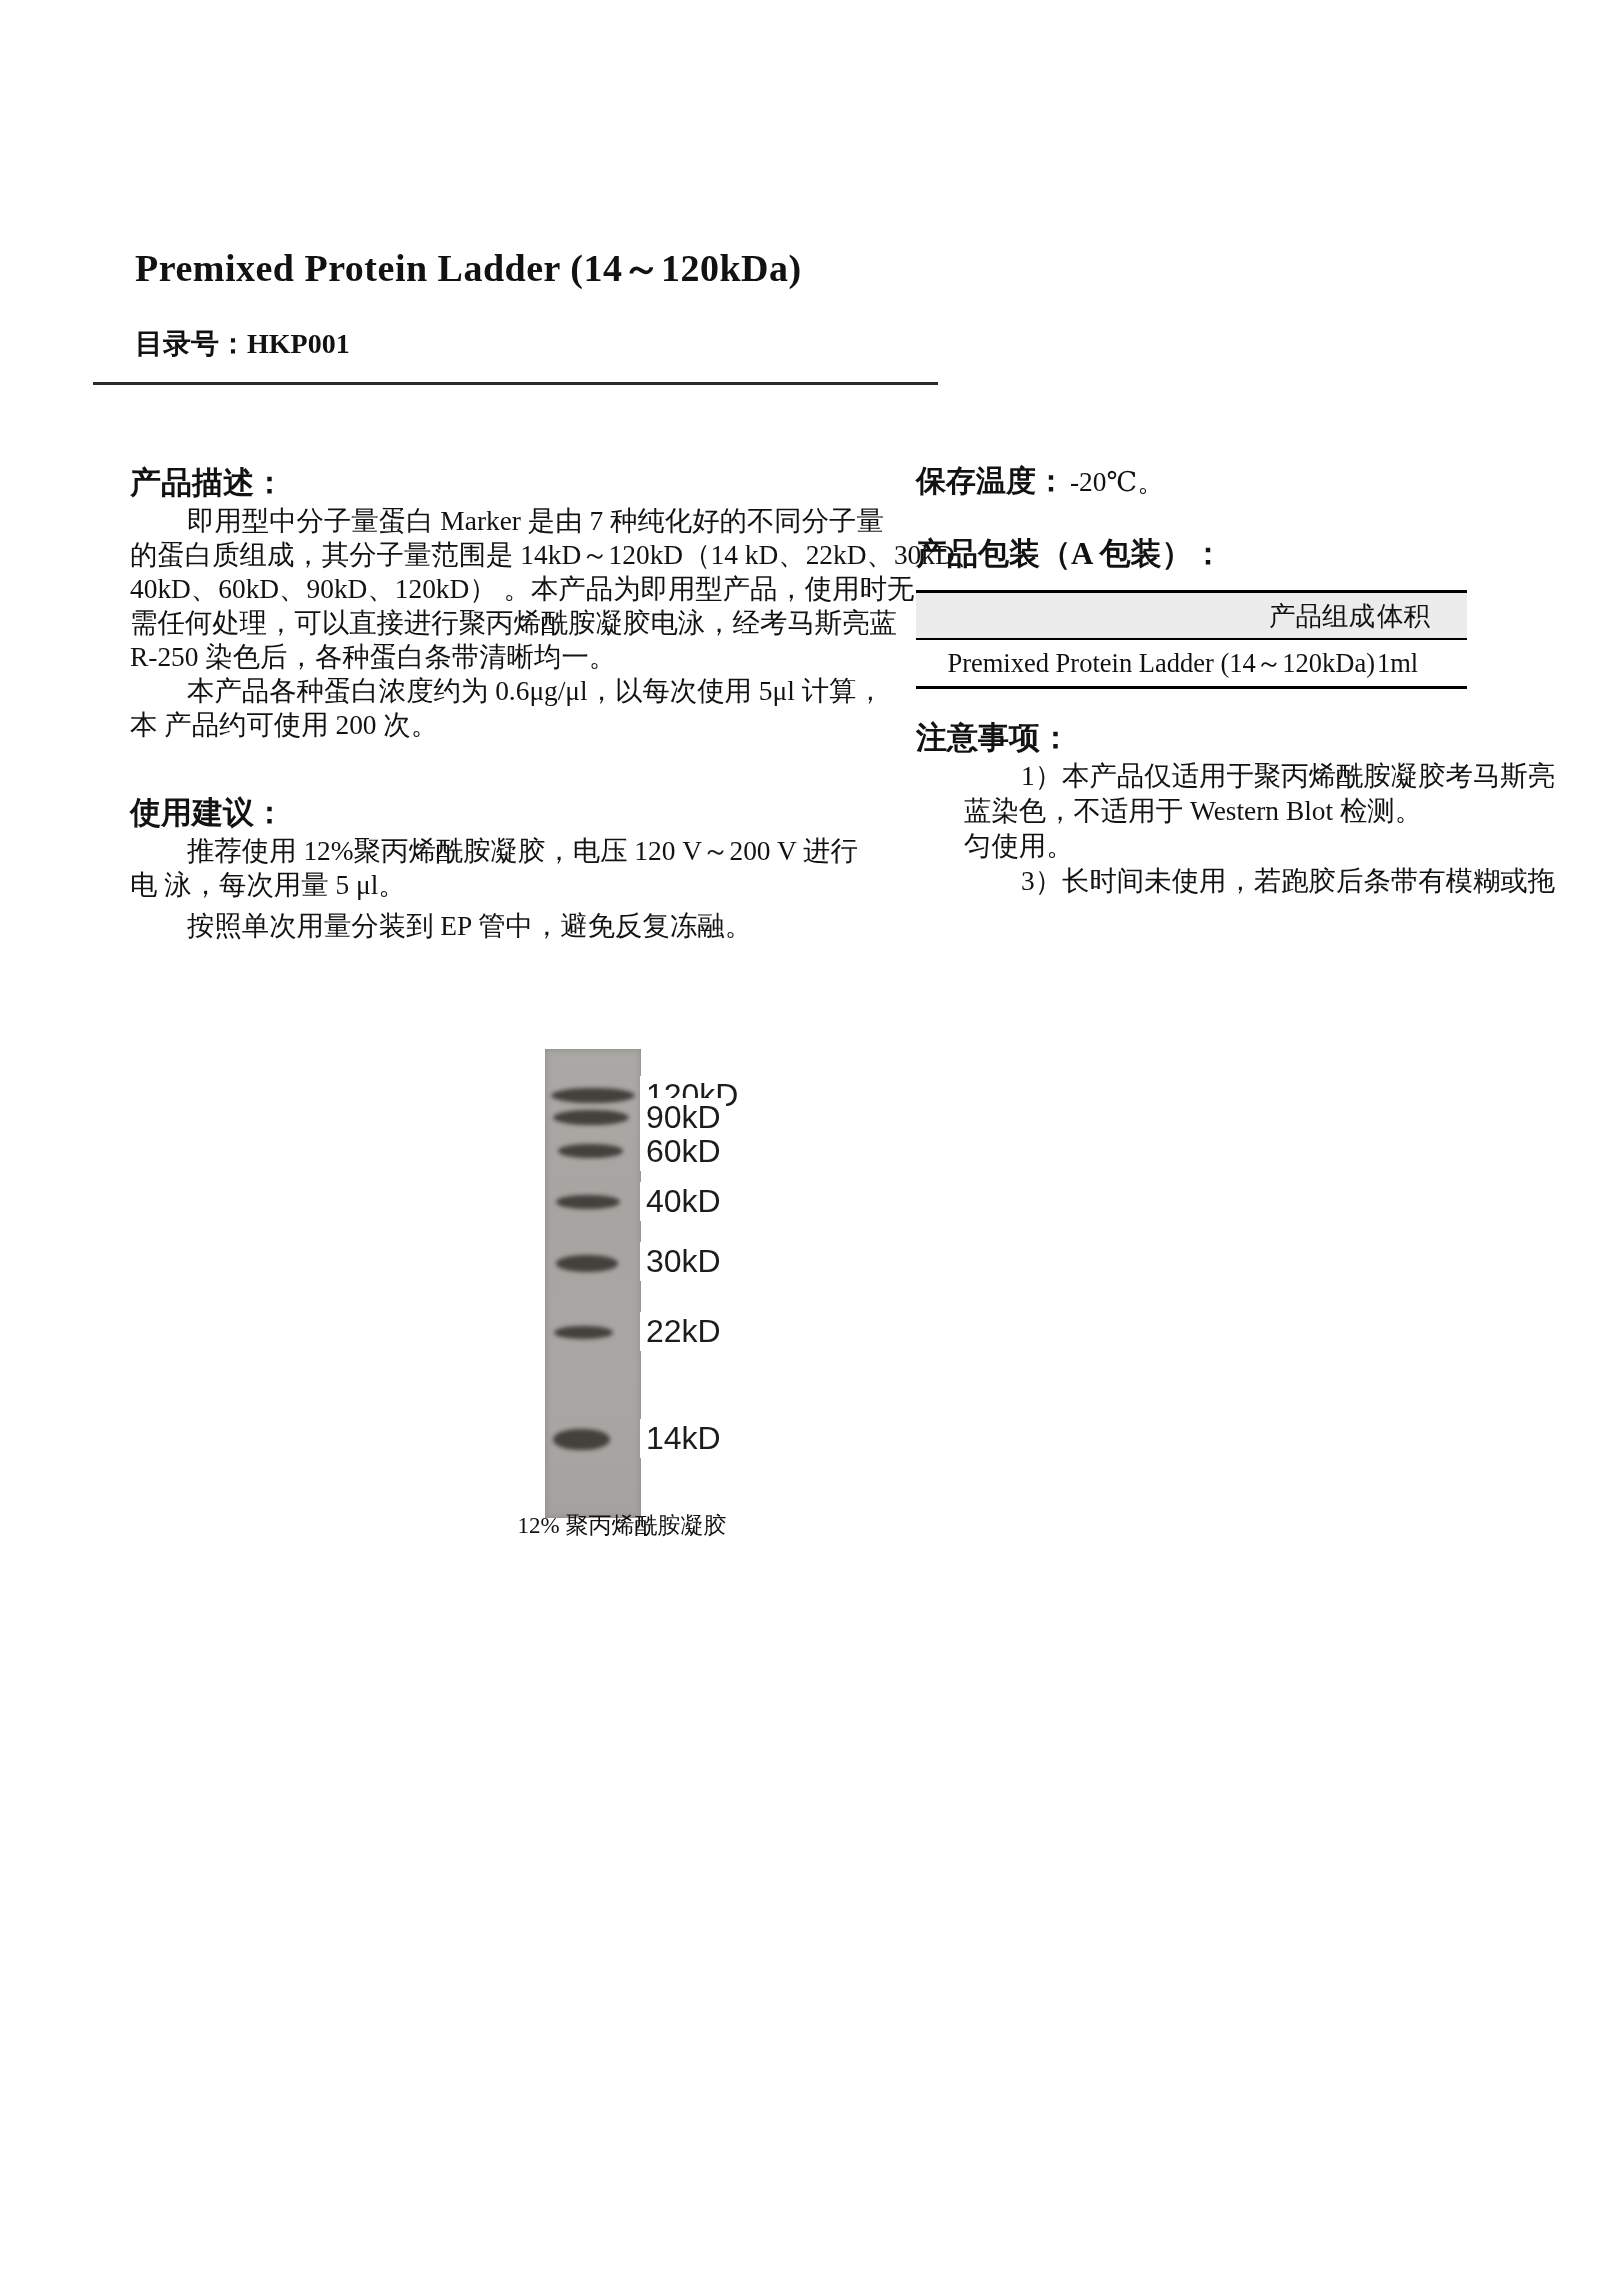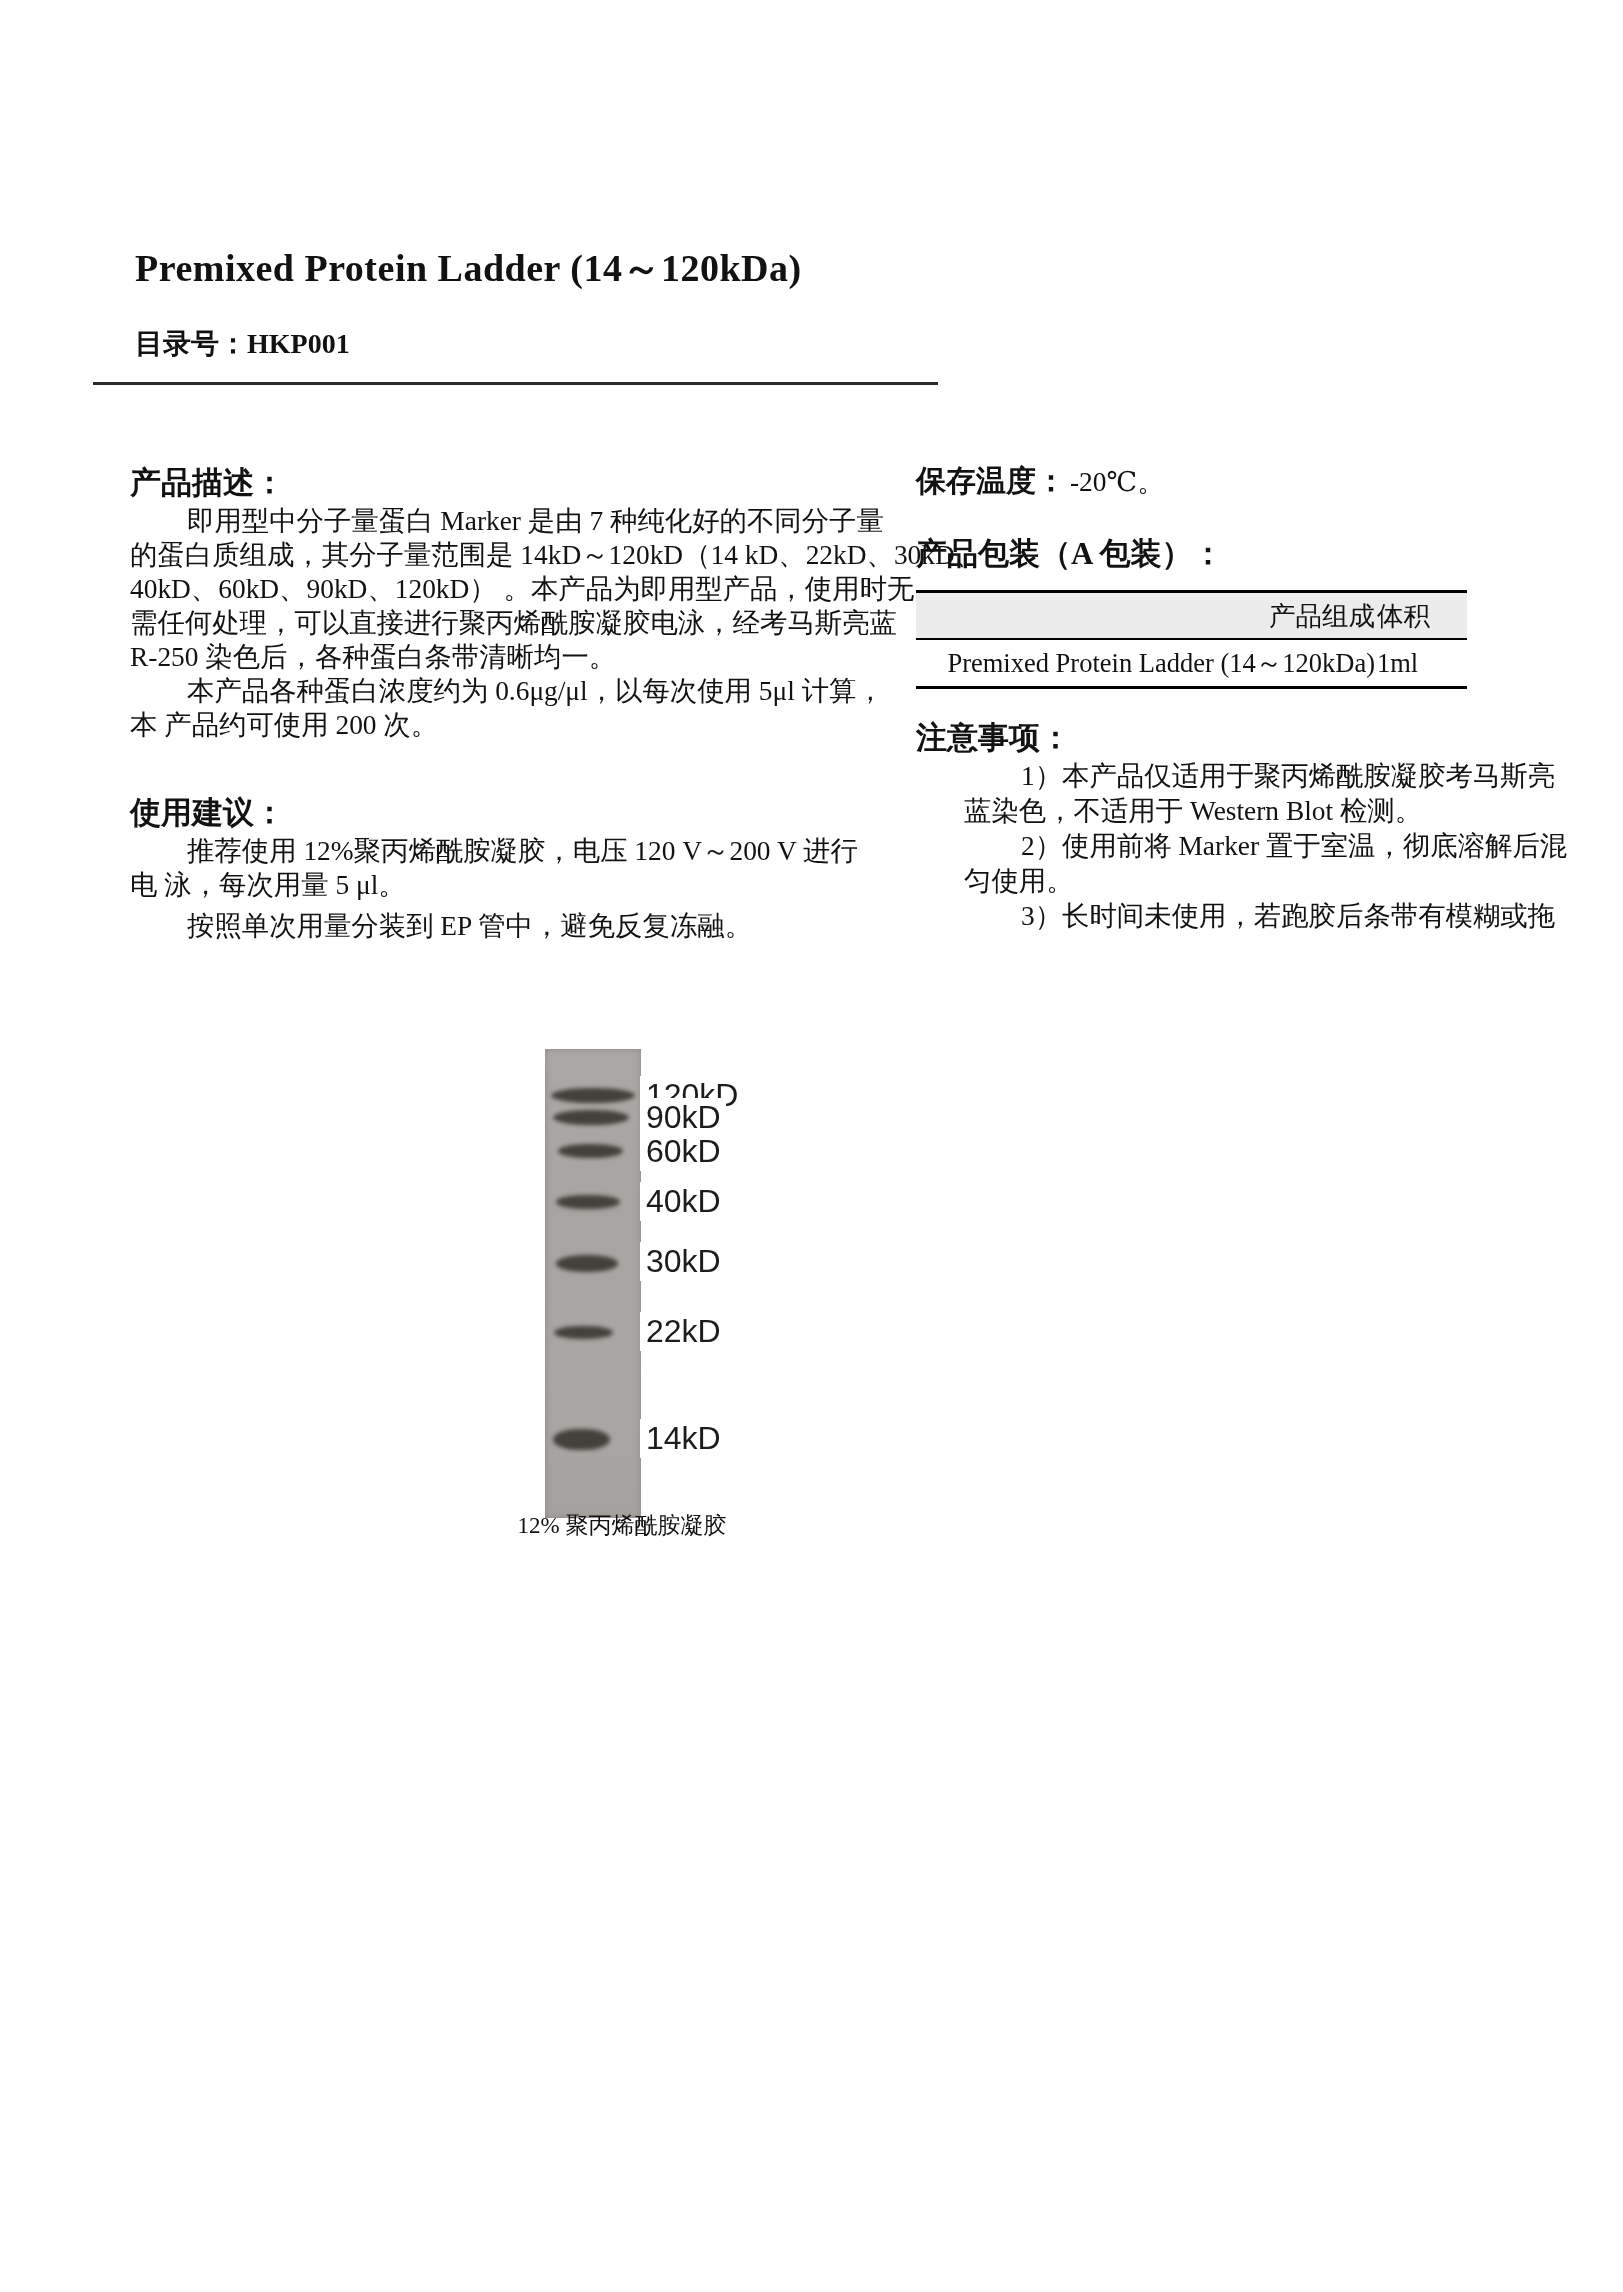--- a/index.html
+++ b/index.html
@@ -155,21 +155,20 @@
         <tr>
           <td>Premixed Protein Ladder (14～120kDa)</td>
           <td>1ml</td>
         </tr>
       </tbody>
     </table>
 
     <div class="sec-heading notes-heading">注意事项：</div>
     <div class="note-line indent">1）本产品仅适用于聚丙烯酰胺凝胶考马斯亮</div>
     <div class="note-line">蓝染色，不适用于 Western Blot 检测。</div>
-    <div class="note-line indent">2）使用前将 Marker 置于室温，彻底溶解后混</div>
     <div class="note-line">匀使用。</div>
     <div class="note-line indent">3）长时间未使用，若跑胶后条带有模糊或拖</div>
   </div>
 
   <div class="figure">
     <div class="gel">
       <div class="band b0"></div>
       <div class="band b1"></div>
       <div class="band b2"></div>
       <div class="band b3"></div>

